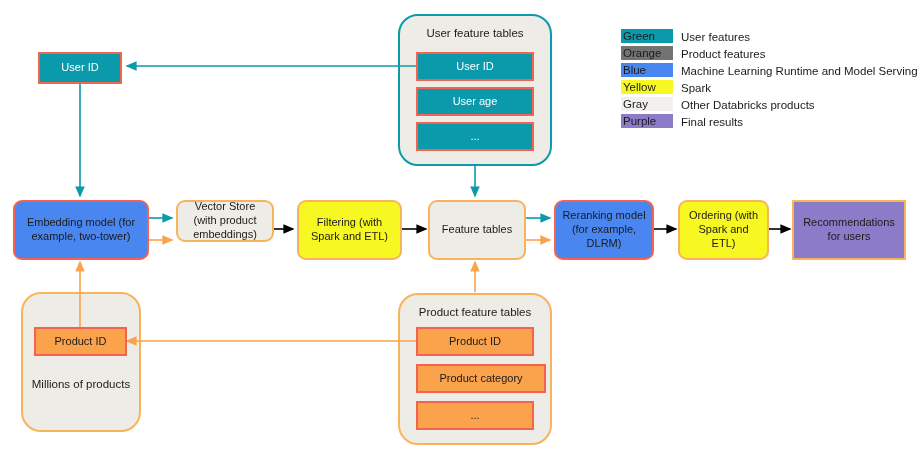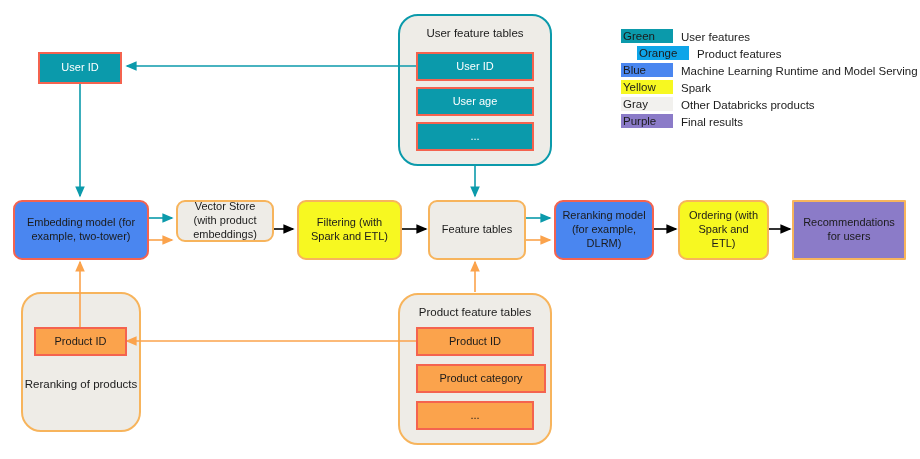--- a/index.html
+++ b/index.html
@@ -95,21 +95,21 @@
     box-sizing: border-box;
     white-space: nowrap;
   }
   .legend-desc {
     font-size: 11.5px;
     color: #1b1b1b;
     margin-left: 8px;
     white-space: nowrap;
   }
   .sw-green  { background: #0b9aab; color:#1b1b1b; }
-  .sw-orange { background: #0ea5e9; margin-left: 16px; }
+  .sw-orange { background: #737373; }
   .sw-blue   { background: #4a86f0; }
   .sw-yellow { background: #f7f821; }
   .sw-gray   { background: #f2f1ee; }
   .sw-purple { background: #8b7bc8; }
 </style>
 </head>
 <body>
 
 <div id="canvas">
 
@@ -172,21 +172,21 @@
   <div class="node fill-gray" style="left:428px; top:200px; width:98px; height:60px;">Feature tables</div>
 
   <div class="node fill-blue" style="left:554px; top:200px; width:100px; height:60px;">Reranking model (for example, DLRM)</div>
 
   <div class="node fill-yellow" style="left:678px; top:200px; width:91px; height:60px;">Ordering (with Spark and ETL)</div>
 
   <div class="node fill-purple" style="left:792px; top:200px; width:114px; height:60px;">Recommendations for users</div>
 
   <div class="group group-orange" style="left:21px; top:292px; width:120px; height:140px;"></div>
   <div class="node fill-orange" style="left:34px; top:327px; width:93px; height:29px;">Product ID</div>
-  <div class="group-sub" style="left:21px; top:378px; width:120px;">Reranking of products</div>
+  <div class="group-sub" style="left:21px; top:378px; width:120px;">Millions of products</div>
 
   <div class="group group-orange" style="left:398px; top:293px; width:154px; height:152px;"></div>
   <div class="group-title" style="left:398px; top:306px; width:154px;">Product feature tables</div>
   <div class="node fill-orange" style="left:416px; top:327px; width:118px; height:29px;">Product ID</div>
   <div class="node fill-orange" style="left:416px; top:364px; width:130px; height:29px;">Product category</div>
   <div class="node fill-orange" style="left:416px; top:401px; width:118px; height:29px;">...</div>
 
   <div id="legend">
     <div class="legend-row">
       <span class="legend-key sw-green">Green</span>

